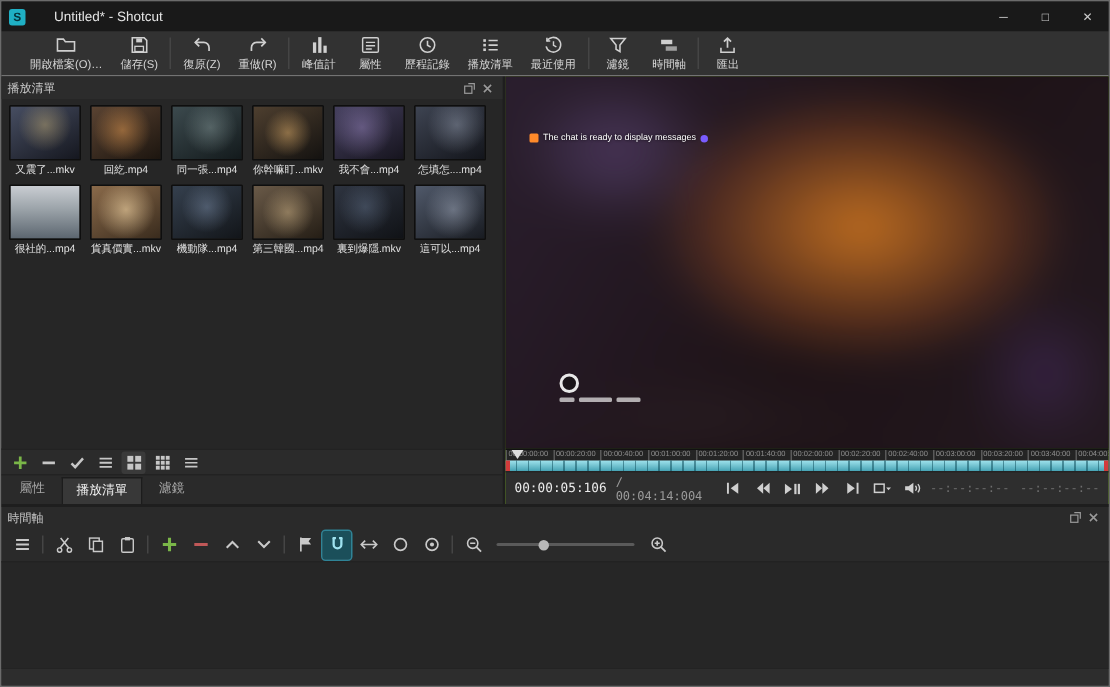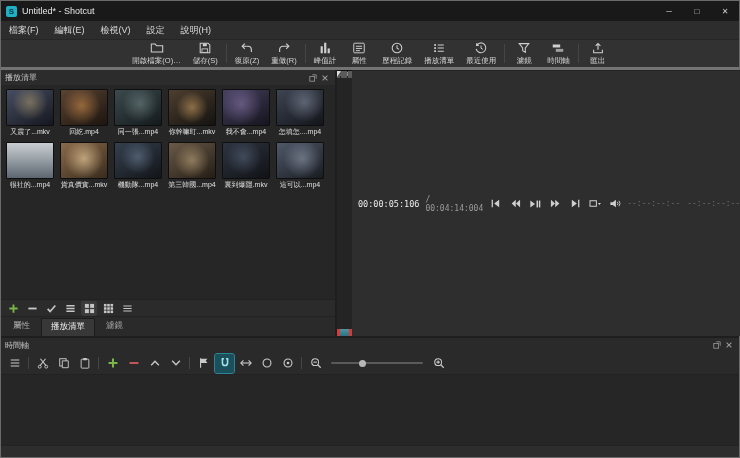--- a/index.html
+++ b/index.html
@@ -4,29 +4,29 @@
 <style>
   *{margin:0;padding:0;box-sizing:border-box;user-select:none;}
   html,body{width:740px;height:458px;overflow:hidden;background:#323232;
     font-family:"Liberation Sans","DejaVu Sans",sans-serif;}
   .window{width:740px;height:458px;display:flex;flex-direction:column;background:#323232;border:1px solid #6b6b6b;}
 
   
   .titlebar{flex:0 0 20px;background:#191919;display:flex;align-items:center;color:#e6e6e6;font-size:9px;}
   .app-icon{width:11px;height:11px;margin:0 5px;border-radius:2px;background:#1fb0c4;color:#06343c;
     font-size:8px;font-weight:bold;display:flex;align-items:center;justify-content:center;}
-  .win-title{flex:1;}
+  .win-title{flex:1;margin-left:14px;}
   .win-btn{width:28px;height:20px;border:0;background:transparent;color:#cfcfcf;font-size:8px;cursor:default;}
 
   
   .menubar{flex:0 0 18px;background:#2d2d2d;display:flex;align-items:center;border-bottom:1px solid #262626;}
   .menu-item{padding:0 8px;font-size:9px;color:#dcdcdc;line-height:18px;}
 
   
-  .toolbar{flex:0 0 30px;background:#323232;display:flex;align-items:stretch;padding-left:1px;border-bottom:3px solid #737373;justify-content:center;}
+  .toolbar{flex:0 0 30px;background:#323232;display:flex;align-items:stretch;padding-left:13px;border-bottom:1px solid #737373;}
   .tb{display:flex;flex-direction:column;align-items:center;justify-content:center;gap:1px;
     border:0;background:transparent;color:#cfcfcf;padding:1px 6px;min-width:34px;}
   .tb span{font-size:7.5px;color:#d6d6d6;white-space:nowrap;}
   .tb svg{display:block;}
   .vsep{width:1px;background:#454545;margin:4px 2px;}
 
   
   .main{flex:1;display:flex;min-height:0;}
 
   
@@ -51,21 +51,21 @@
   .t11{background:radial-gradient(circle at 45% 40%,rgba(120,140,170,.35),transparent 55%),linear-gradient(150deg,#2e3440,#101216);}
   .t12{background:radial-gradient(circle at 55% 45%,rgba(190,200,220,.4),transparent 60%),linear-gradient(150deg,#50596a,#181b21);}
   .pl-toolbar{flex:0 0 17px;display:flex;align-items:center;gap:3px;padding:0 4px;background:#2b2b2b;border-top:1px solid #222;}
   .mini{border:0;background:transparent;color:#c6c6c6;width:16px;height:15px;display:flex;align-items:center;justify-content:center;border-radius:2px;}
   .mini.active{background:#3a3a3a;}
   .tabs{flex:0 0 19px;display:flex;align-items:flex-end;background:#2a2a2a;padding-left:2px;gap:1px;border-top:1px solid #222;}
   .tab{font-size:8.5px;color:#a8a8a8;padding:2px 9px 3px;border:1px solid transparent;background:transparent;}
   .tab.active{color:#f0f0f0;background:#383838;border:1px solid #1c1c1c;border-bottom:none;}
 
   
-  .player-panel{flex:1;display:flex;flex-direction:row;min-width:0;background:#84cc16;}
+  .player-panel{flex:1;display:flex;flex-direction:column;min-width:0;background:#84cc16;}
   .video-area{flex:1;position:relative;overflow:hidden;background:#0a0708;}
   .video-art{position:absolute;inset:-24px;filter:blur(13px) saturate(1.1);
     background:
       radial-gradient(closest-side at 58% 42%,rgba(214,128,44,.85),rgba(150,80,40,.35) 55%,transparent 75%),
       radial-gradient(closest-side at 22% 25%,rgba(110,85,140,.5),transparent 70%),
       radial-gradient(closest-side at 85% 75%,rgba(80,50,110,.45),transparent 70%),
       radial-gradient(closest-side at 35% 85%,rgba(40,30,35,.8),transparent 70%),
       linear-gradient(120deg,#2b2030 0%,#1c1216 55%,#241a22 100%);}
   .chat-overlay{position:absolute;left:16px;top:38px;display:flex;align-items:center;gap:3px;z-index:2;}
   .chat-logo{width:6px;height:6px;border-radius:1px;background:#ff8a2a;}
@@ -117,27 +117,20 @@
 <div class="window">
 
   <div class="titlebar">
     <span class="app-icon">S</span>
     <span class="win-title">Untitled* - Shotcut</span>
     <button class="win-btn">─</button>
     <button class="win-btn">□</button>
     <button class="win-btn">✕</button>
   </div>
 
-  <div class="menubar">
-    <span class="menu-item">檔案(F)</span>
-    <span class="menu-item">編輯(E)</span>
-    <span class="menu-item">檢視(V)</span>
-    <span class="menu-item">設定</span>
-    <span class="menu-item">說明(H)</span>
-  </div>
 
   <div class="toolbar">
     <button class="tb">
       <svg width="14" height="14" viewBox="0 0 16 16">
           <path d="M1.5 3.5h4.5l1.5 2h7v7h-13z" fill="none" stroke="#cfcfcf" stroke-width="1.2"></path>
         </svg>
       <span>開啟檔案(O)…</span>
     </button>
     <button class="tb">
       <svg width="14" height="14" viewBox="0 0 16 16">

